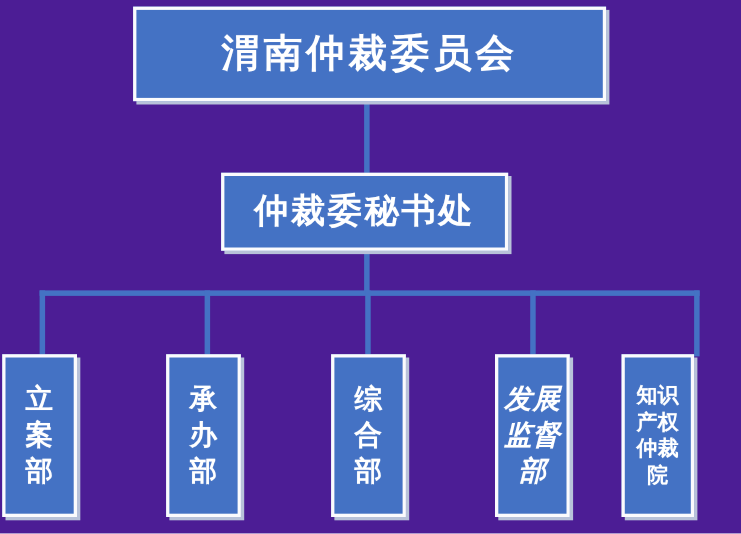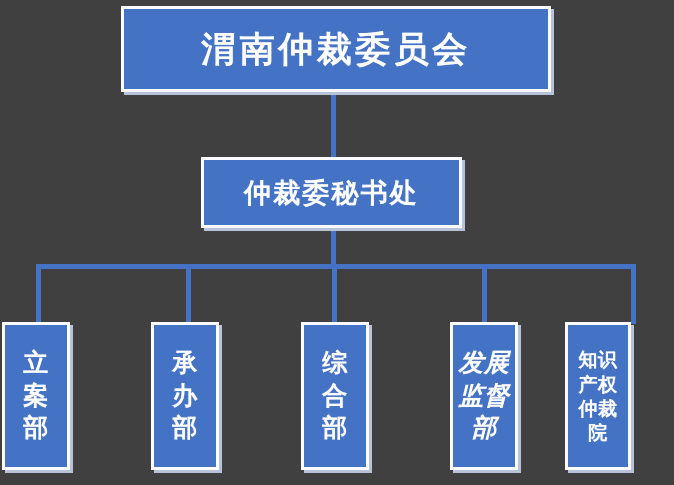--- a/index.html
+++ b/index.html
@@ -8,21 +8,21 @@
     padding: 0;
     background: #FFFFFF;
   }
   body {
     font-family: "DejaVu Sans", "Liberation Sans", sans-serif;
   }
   #chart-canvas {
     position: relative;
     width: 674px;
     height: 485px;
-    background: #404040;
+    background: #4c1d95;
     overflow: hidden;
   }
 
   
   .connector {
     position: absolute;
     background: #4472C4;
   }
 
   
@@ -60,21 +60,21 @@
   }
 
   
   #node-secretariat {
     left: 201px;
     top: 157px;
     width: 261px;
     height: 71px;
   }
   #node-secretariat .node-label {
-    font-size: 27px;
+    font-size: 31px;
     letter-spacing: 0.08em;
   }
 
   
   .node-dept {
     top: 322px;
     height: 148px;
     width: 68px;
   }
   .node-dept .node-label {

